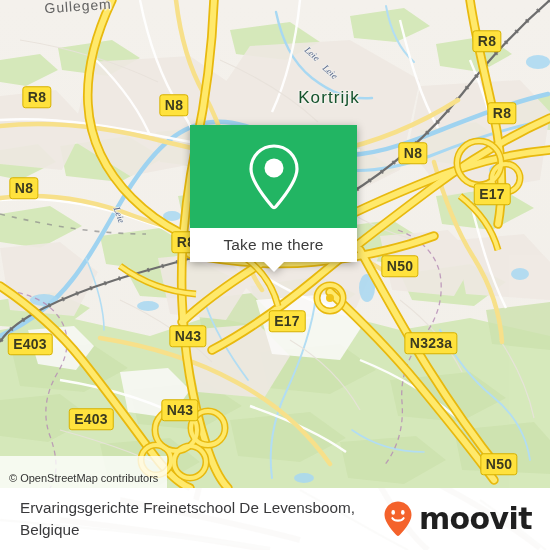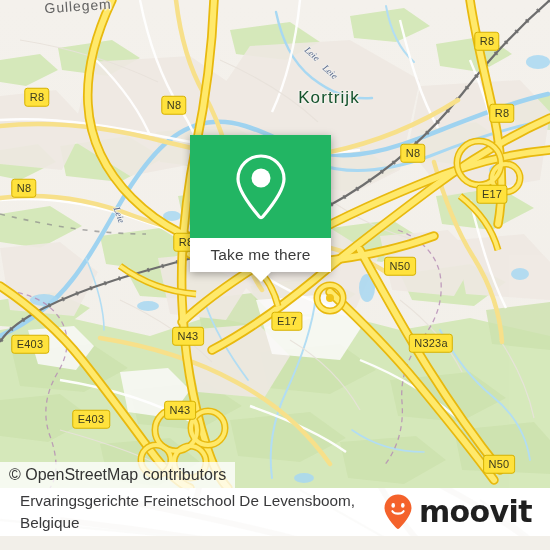--- a/index.html
+++ b/index.html
@@ -31,22 +31,22 @@
 
   
   .shield {
     position: absolute;
     transform: translate(-50%, -50%);
     background: #ffe23d;
     border: 1.6px solid #d6b100;
     border-radius: 3px;
     color: #3b3b20;
     font-family: "Liberation Sans", sans-serif;
-    font-weight: normal;
-    font-size: 11px;
+    font-weight: bold;
+    font-size: 14px;
     line-height: 1;
     padding: 2.5px 4.5px 3px 4.5px;
     letter-spacing: 0.2px;
     white-space: nowrap;
     box-sizing: border-box;
   }
 
   
   .place-label {
     position: absolute;
@@ -79,22 +79,22 @@
     white-space: nowrap;
     text-shadow:
       1px 0 1px #f1f3f2, -1px 0 1px #f1f3f2,
       0 1px 1px #f1f3f2, 0 -1px 1px #f1f3f2;
   }
 
   
   #popup {
     position: absolute;
     left: 190px;
-    top: 135px;
-    width: 141px;
+    top: 125px;
+    width: 167px;
     filter: drop-shadow(0 2px 4px rgba(0,0,0,0.33));
   }
   #popup-top {
     height: 103px;
     background: #22b563;
     display: flex;
     align-items: center;
     justify-content: center;
   }
   #popup-bottom {
@@ -122,34 +122,34 @@
     border-top: 10px solid #ffffff;
   }
 
   
   #attribution {
     position: absolute;
     left: 0;
     bottom: 0;
     background: rgba(255,255,255,0.78);
     color: #333333;
-    font-size: 16px;
+    font-size: 11px;
     font-family: "Liberation Sans", sans-serif;
-    padding: 4px 9px 4px 9px;
+    padding: 16px 9px 4px 9px;
     white-space: nowrap;
     text-align: center;
   }
 
   
   #footer {
     position: absolute;
     left: 0;
     top: 488px;
     width: 550px;
-    height: 48px;
+    height: 62px;
     background: #ffffff;
     overflow: hidden;
   }
   #footer-watermark {
     position: absolute;
     left: 0; top: -488px;
     width: 550px;
     height: 550px;
     opacity: 0.09;
     pointer-events: none;

